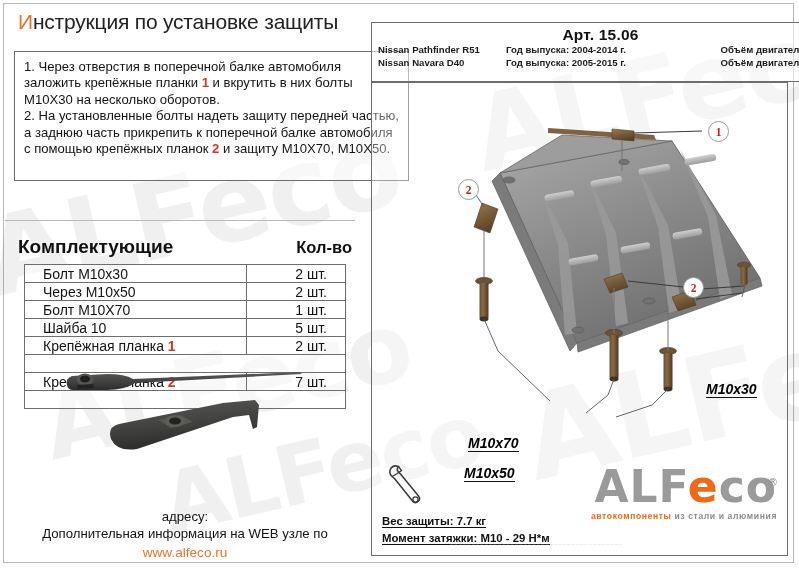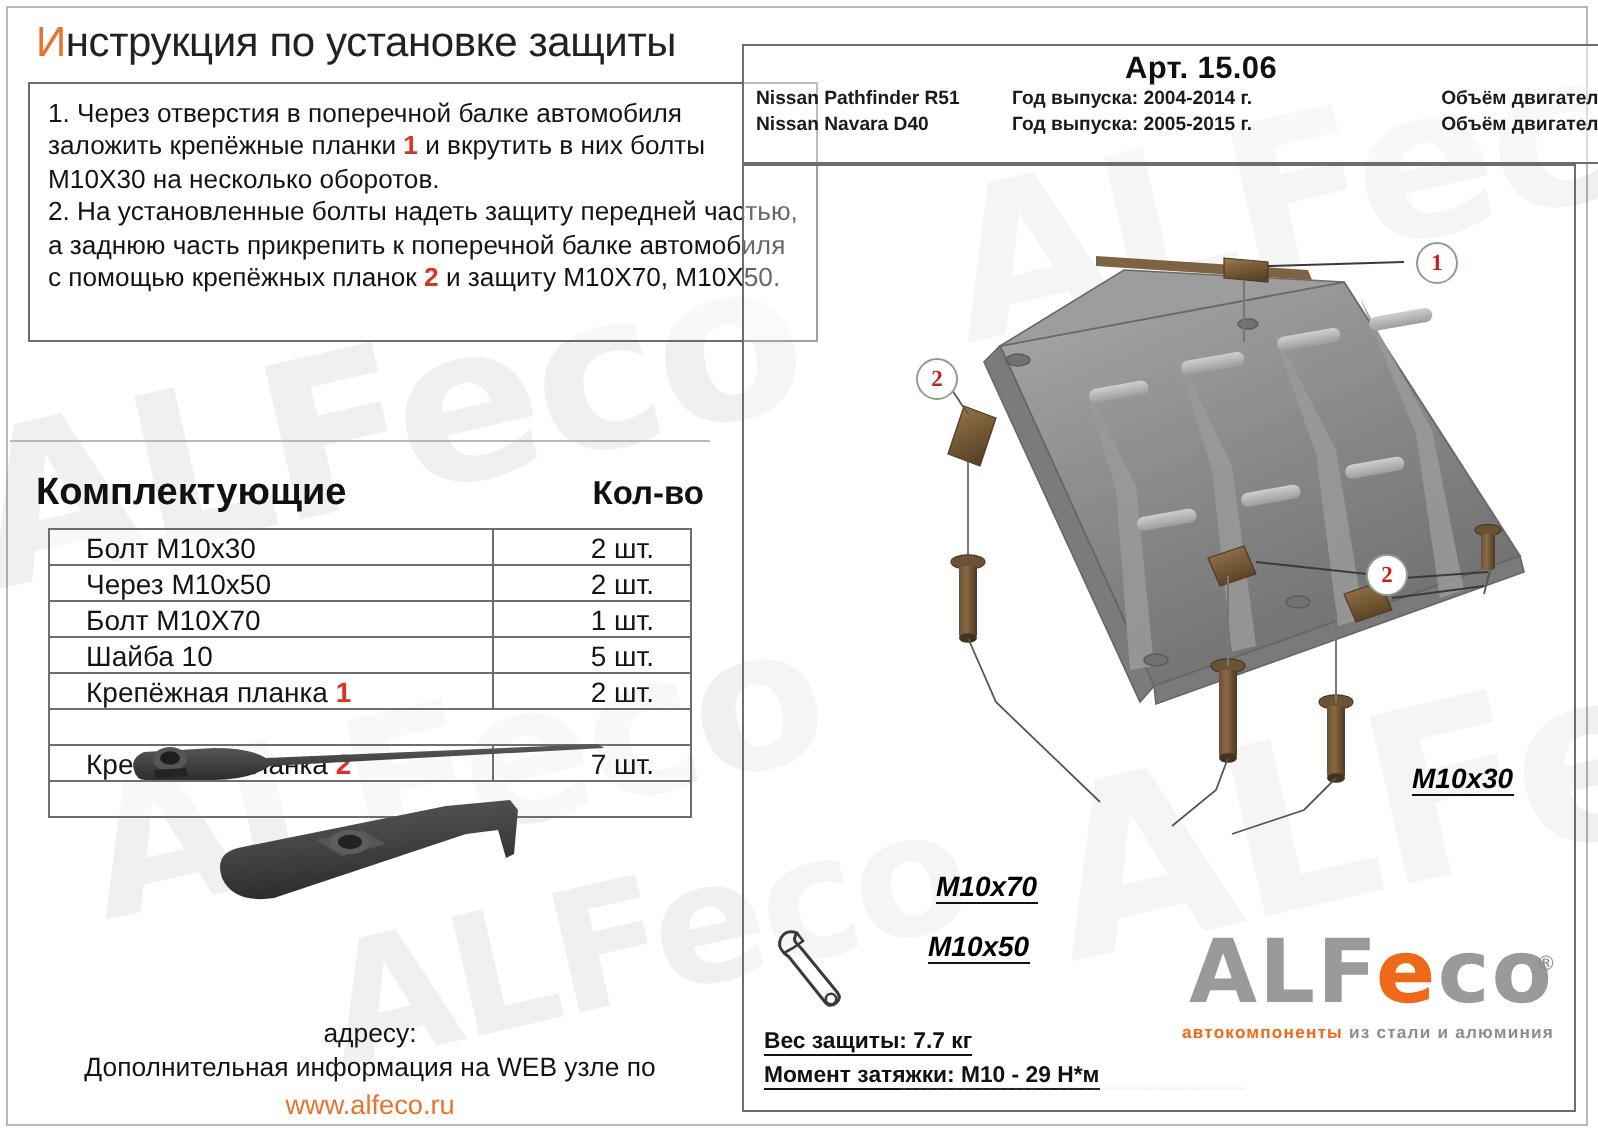--- a/index.html
+++ b/index.html
@@ -29,21 +29,21 @@
   .wm2{left:40px;top:330px;font-size:96px;transform:rotate(-13deg);}
   .wm3{left:470px;top:30px;font-size:104px;transform:rotate(-13deg);}
   .wm4{left:520px;top:320px;font-size:118px;transform:rotate(-13deg);}
   .wm5{left:160px;top:420px;font-size:84px;transform:rotate(-13deg);}
 
   
   .left{position:absolute;left:14px;top:10px;width:342px;height:548px;}
 
   .title{
     font-size:21px;font-weight:400;letter-spacing:-.2px;
-    color:#222;margin:0 0 7px 4px;white-space:nowrap;
+    color:#222;margin:0 0 17px 4px;white-space:nowrap;
   }
   .title .cap{color:#e8732a;}
 
   .instr-box{
     border:1px solid #6d6d6d;box-sizing:border-box;
     padding:7px 9px 23px 9px;width:395px;
     background:rgba(255,255,255,.55);
   }
   .instr-box p{margin:0;font-size:13.1px;line-height:16.4px;color:#141414;}
   .rd{color:#d83427;font-weight:700;}

